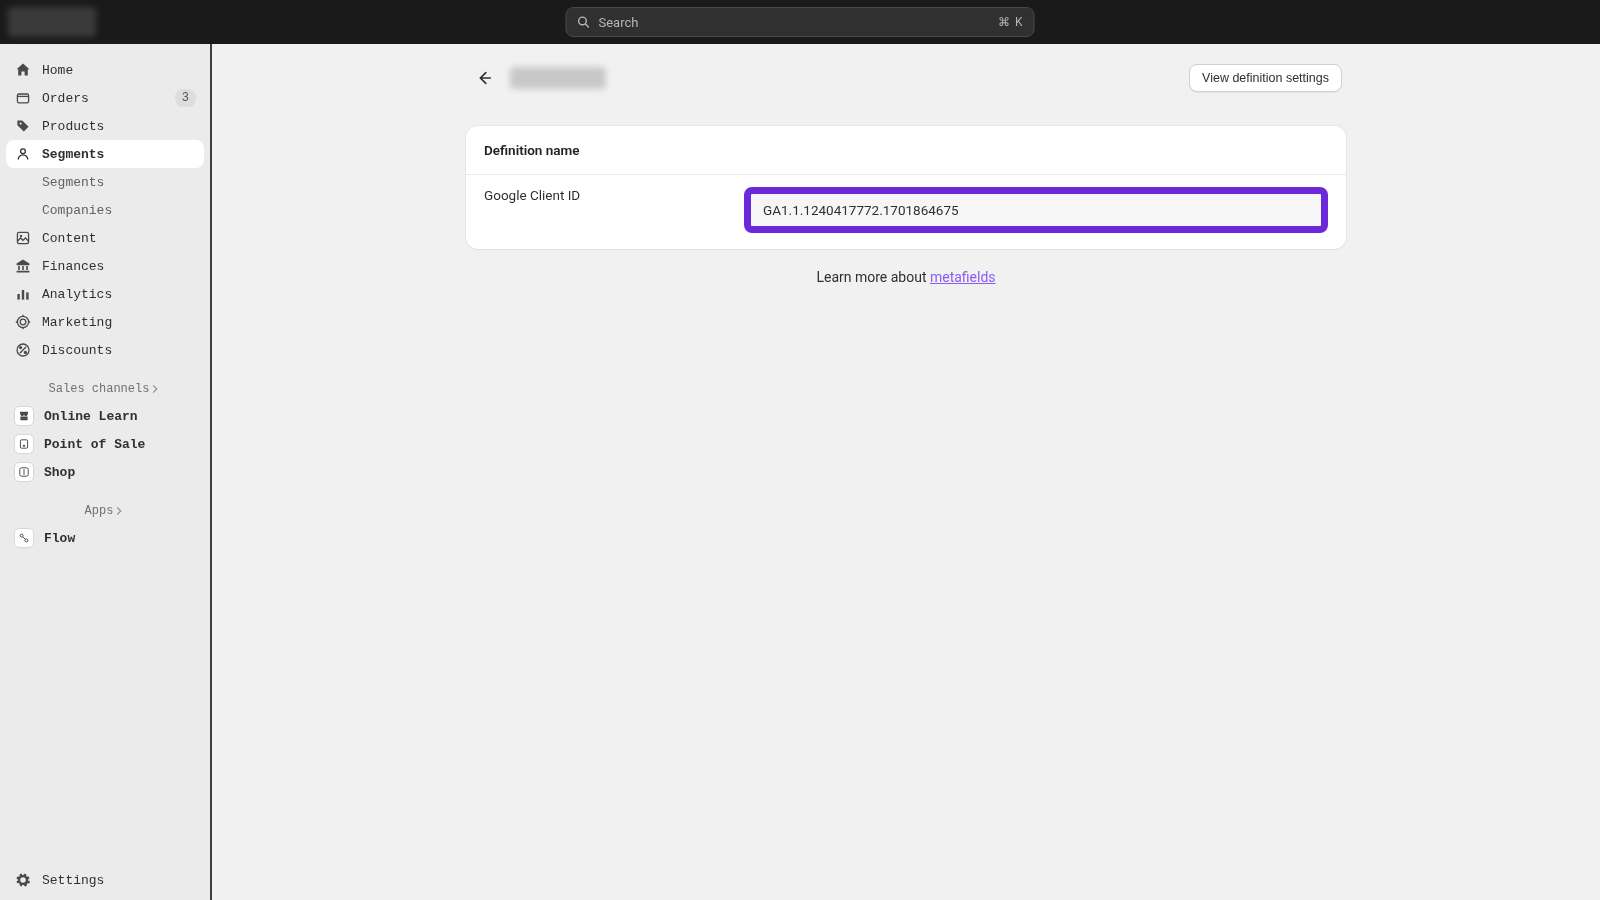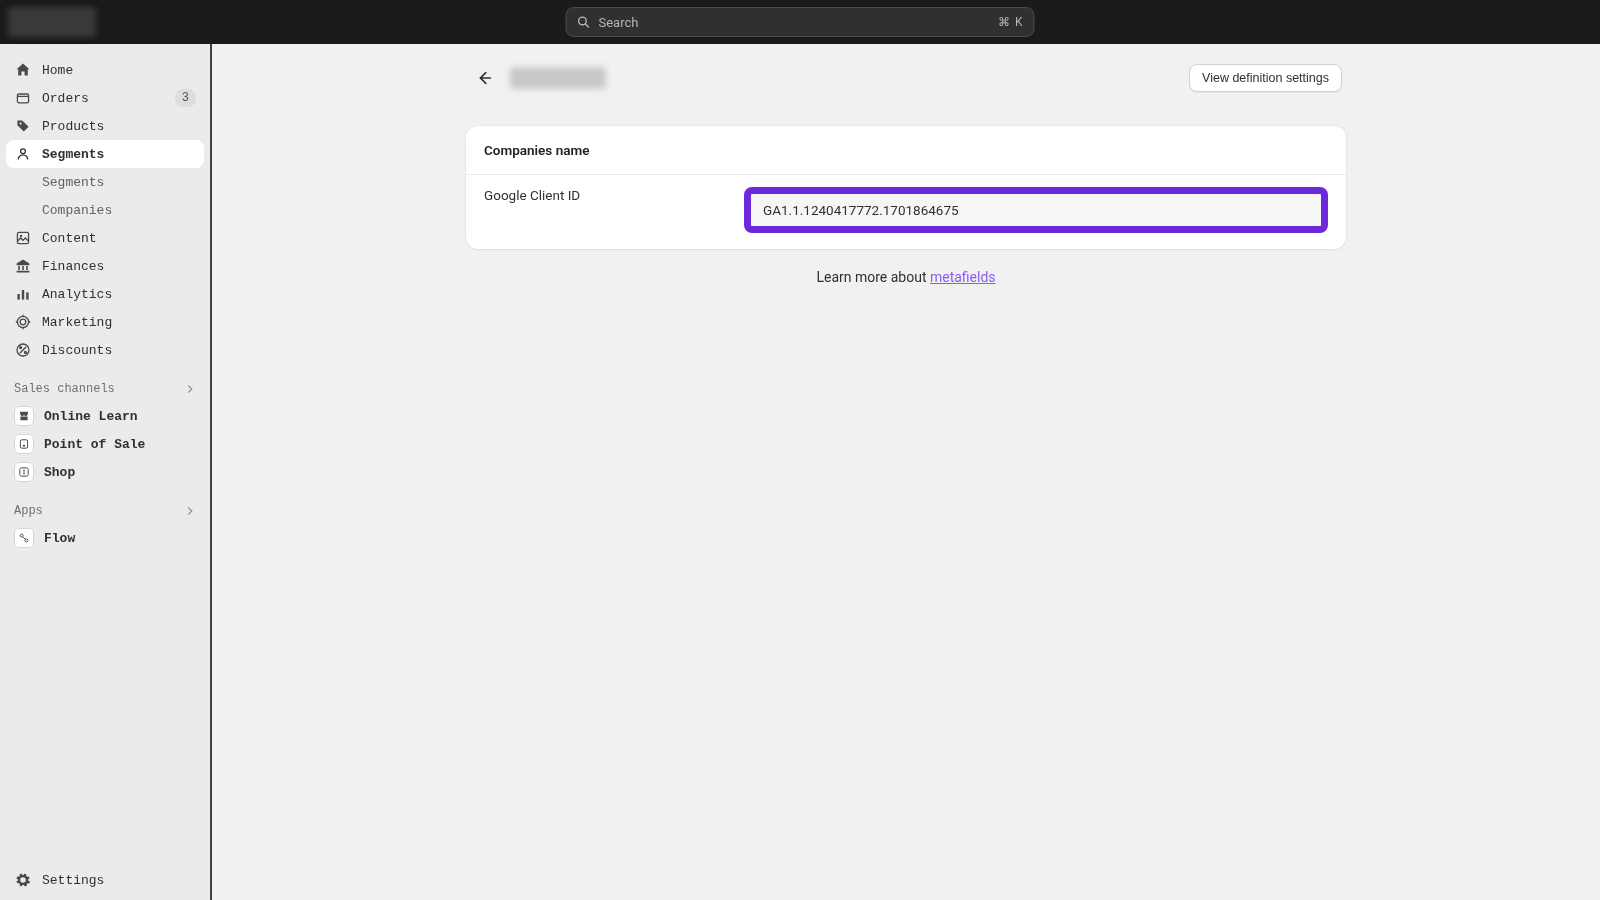--- a/index.html
+++ b/index.html
@@ -98,21 +98,21 @@
     align-items: center;
   }
   .sub-item {
     padding-left: 36px;
     color: #616161;
     font-weight: 400;
   }
   .section-hdr {
     display: flex;
     align-items: center;
-    justify-content: space-between;
+    justify-content: center;
     padding: 6px 8px;
     margin-top: 12px;
     font-size: 12px;
     color: #6d7175;
     font-weight: 500;
   }
   .section-hdr svg { color: #8c9196; }
   .ch-icon {
     background: #fff;
     border-radius: 5px;
@@ -402,21 +402,21 @@
                 <path d="M12 4l-6 6 6 6M6 10h11"></path>
               </svg>
           </div>
           <div class="title-blur"></div>
         </div>
         <button class="view-btn">View definition settings</button>
       </div>
 
       <div class="card">
         <div class="card-head">
-          <div class="col-name">Companies name</div>
+          <div class="col-name">Definition name</div>
         </div>
         <div class="card-row">
           <div class="row-name">Google Client ID</div>
           <div class="row-meta">GA1.1.1240417772.1701864675</div>
         </div>
       </div>
 
       <div class="learn">
         <span>Learn more about </span><a href="#">metafields</a>
       </div>

